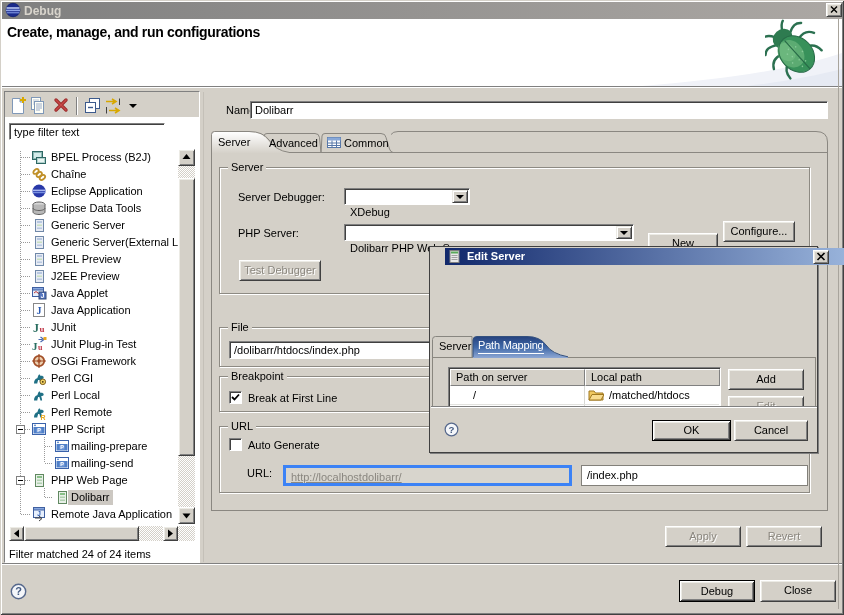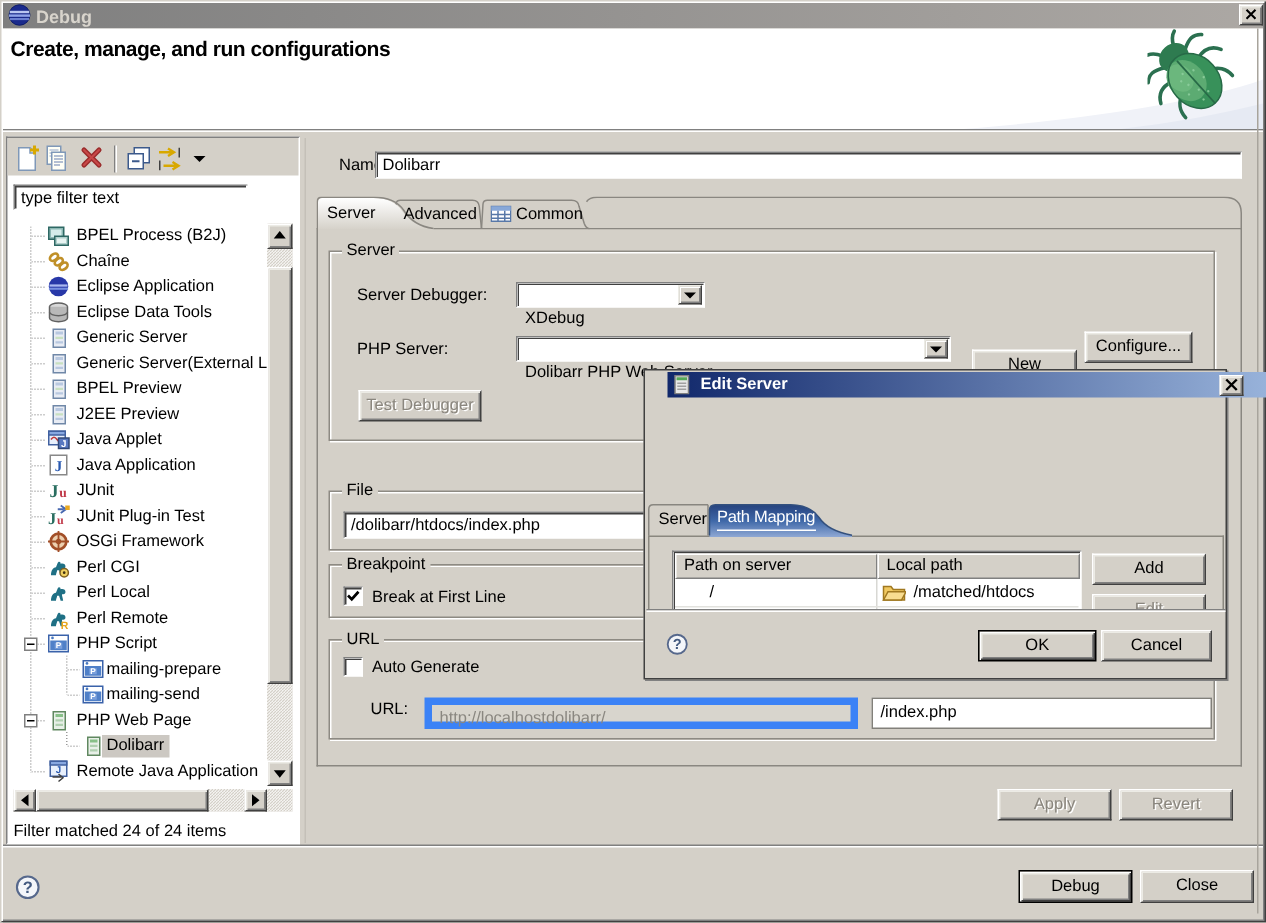--- a/index.html
+++ b/index.html
@@ -405,21 +405,21 @@
       <path d="M1 4 L3.5 6.5 L8 1.5" stroke="#000" stroke-width="1.8" fill="none"></path>
     </svg>
   <span class="lbl" style="left:248px;top:392px;">Break at First Line</span>
 
   <div class="group" style="left:219px;top:426px;width:591px;height:67px;">
     <span class="glabel">URL</span>
   </div>
   <div class="cb" style="left:229px;top:438px;"></div>
   <span class="lbl" style="left:248px;top:439px;">Auto Generate</span>
   <span class="lbl" style="left:247px;top:467px;">URL:</span>
-  <div class="abs" style="left:283px;top:465px;width:289px;height:21px;background:#d8d5cd;border:5px solid #3b82f6;color:#8a8780;font-size:11px;padding:3px 0 4px 5px;">http://localhostdolibarr/</div>
+  <div class="abs" style="left:283px;top:465px;width:289px;height:21px;background:#d8d5cd;border:3px solid #3b82f6;color:#8a8780;font-size:11px;padding:3px 0 4px 5px;text-decoration:underline;">http://localhostdolibarr/</div>
   <div class="abs" style="left:581px;top:465px;width:227px;height:21px;background:#fff;border:1px solid #82807a;color:#000;font-size:11px;padding:3px 0 0 5px;">/index.php</div>
 
   <div class="btn dis" style="left:665px;top:526px;width:76px;height:21px;">Apply</div>
   <div class="btn dis" style="left:746px;top:526px;width:76px;height:21px;">Revert</div>
 
   <div class="groove" style="left:2px;top:563px;width:840px;"></div>
   <svg class="abs" style="left:10px;top:583px;" width="17" height="17" viewBox="0 0 17 17">
     <circle cx="8.5" cy="8.5" r="7.2" fill="#f4f6fa" stroke="#56688c" stroke-width="1.4"></circle>
     <text x="8.5" y="12.2" text-anchor="middle" font-size="11" font-weight="bold" fill="#435a80" font-family="Liberation Sans">?</text>
   </svg>

